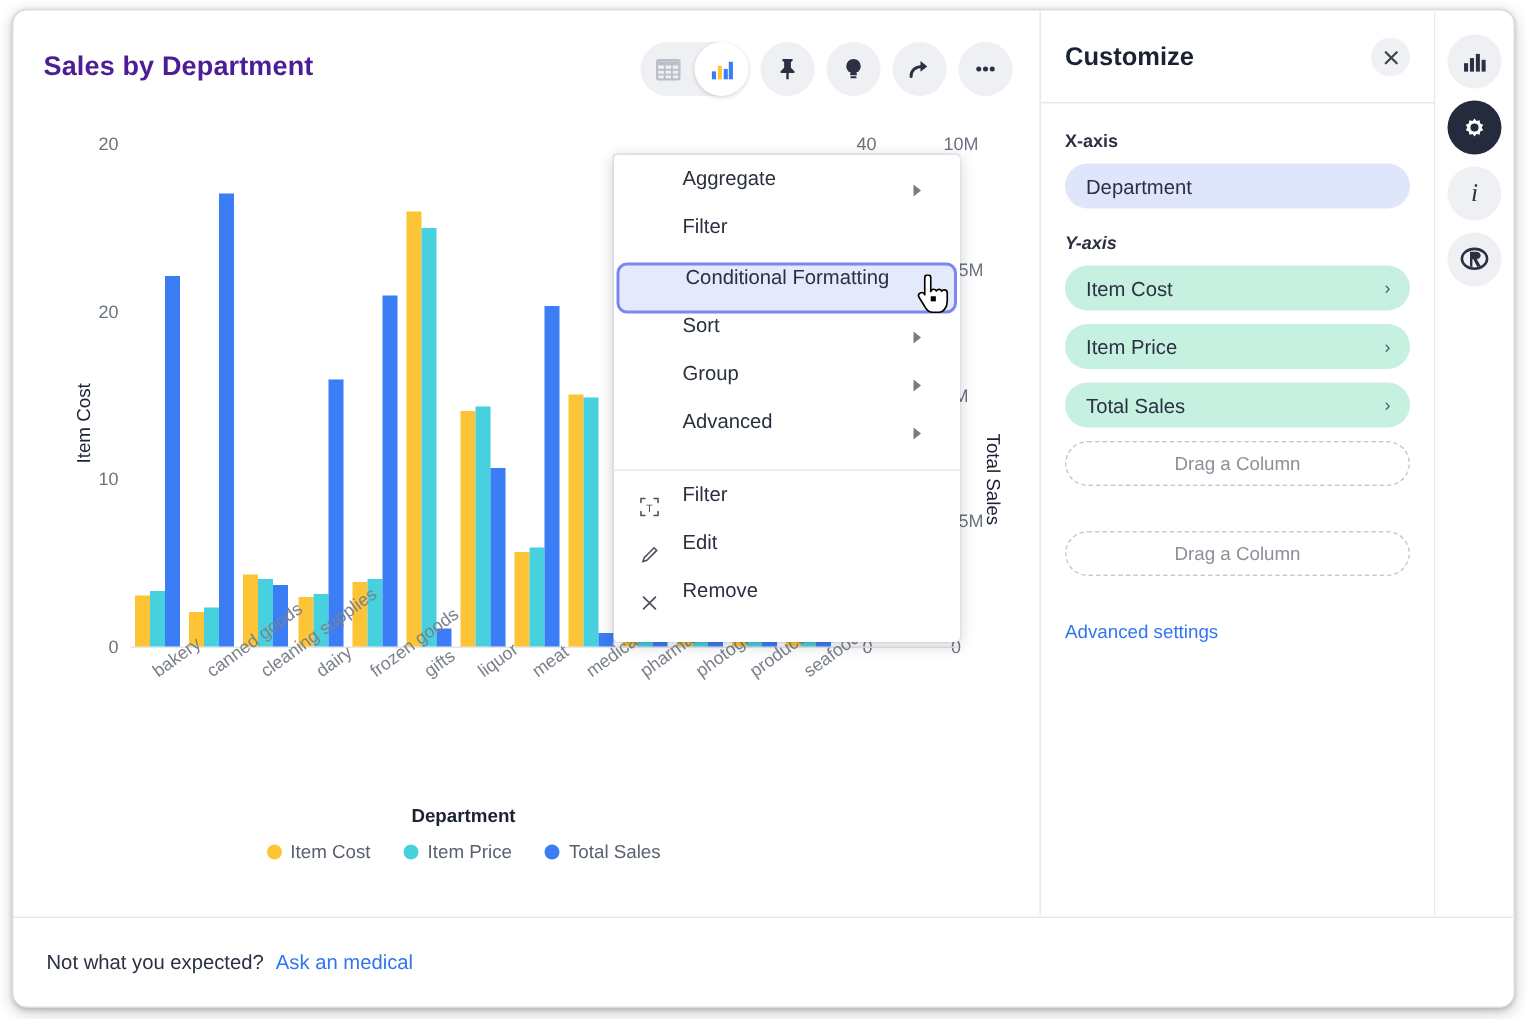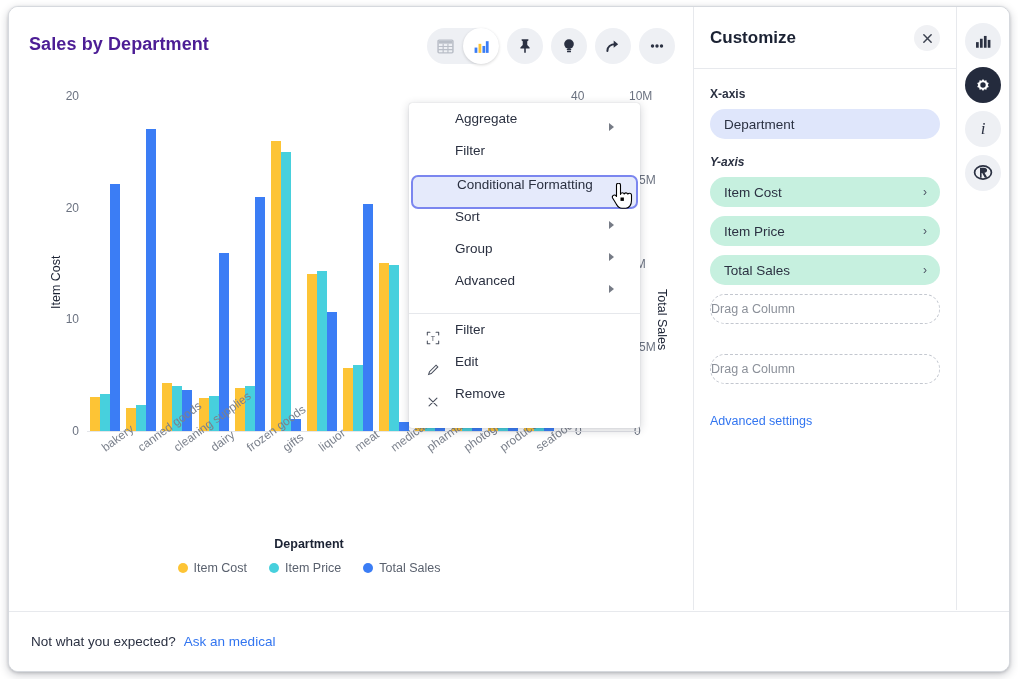--- a/index.html
+++ b/index.html
@@ -167,21 +167,21 @@
     position:relative; cursor:pointer;
   }
   .pill.blue { background:#dfe6fb; }
   .pill.green { background:#c6f0df; }
   .pill .chev {
     position:absolute; right:13px; top:50%; transform:translateY(-50%);
     font-size:12px; color:#4e5musk; color:#4e5566;
   }
   .dropzone {
     height:30px; border-radius:16px; border:1px dashed #c3c7cf;
-    display:flex; align-items:center; justify-content:flex-start;
+    display:flex; align-items:center; justify-content:center;
     font-size:12.5px; color:#8b9099; cursor:pointer;
   }
   .gap-lg { height: 30px; }
   .adv-link { font-size:12.5px; color:#3275f0; cursor:pointer; }
 
   
   .rail-btn {
     position:absolute; left:8px; width:36px; height:36px; border-radius:50%;
     background:#eef0f4; display:flex;align-items:center;justify-content:center;
     cursor:pointer;

